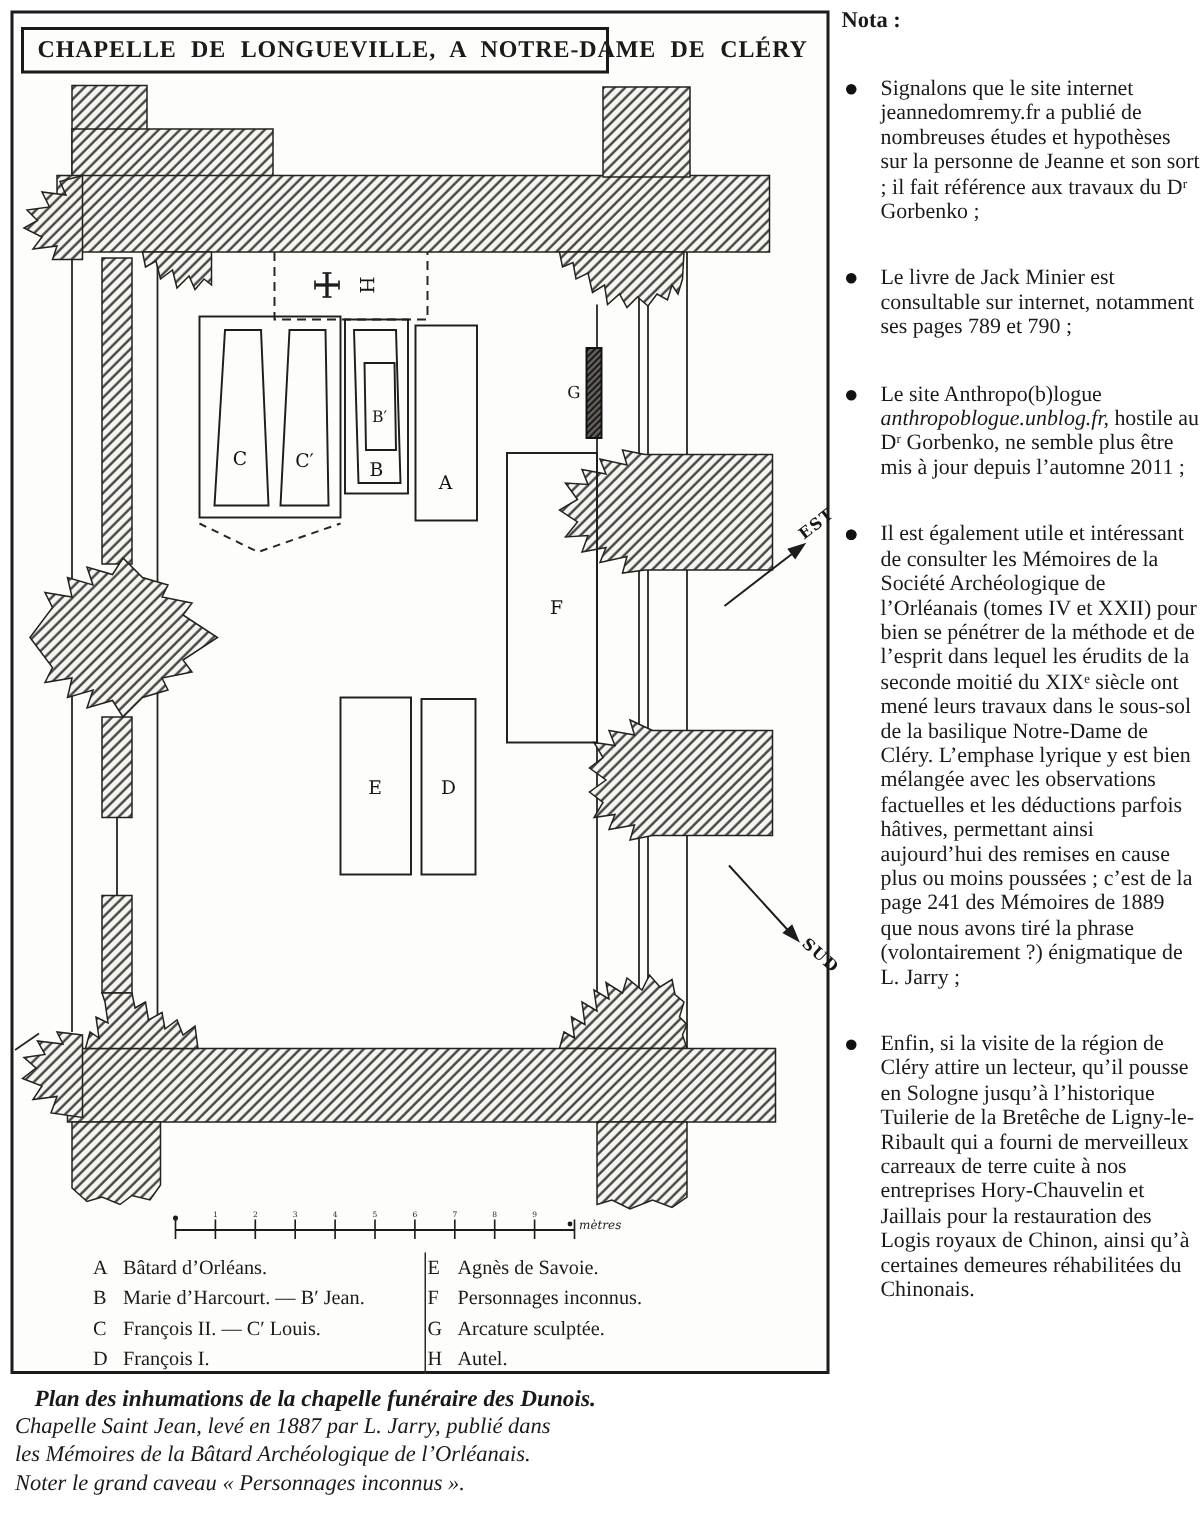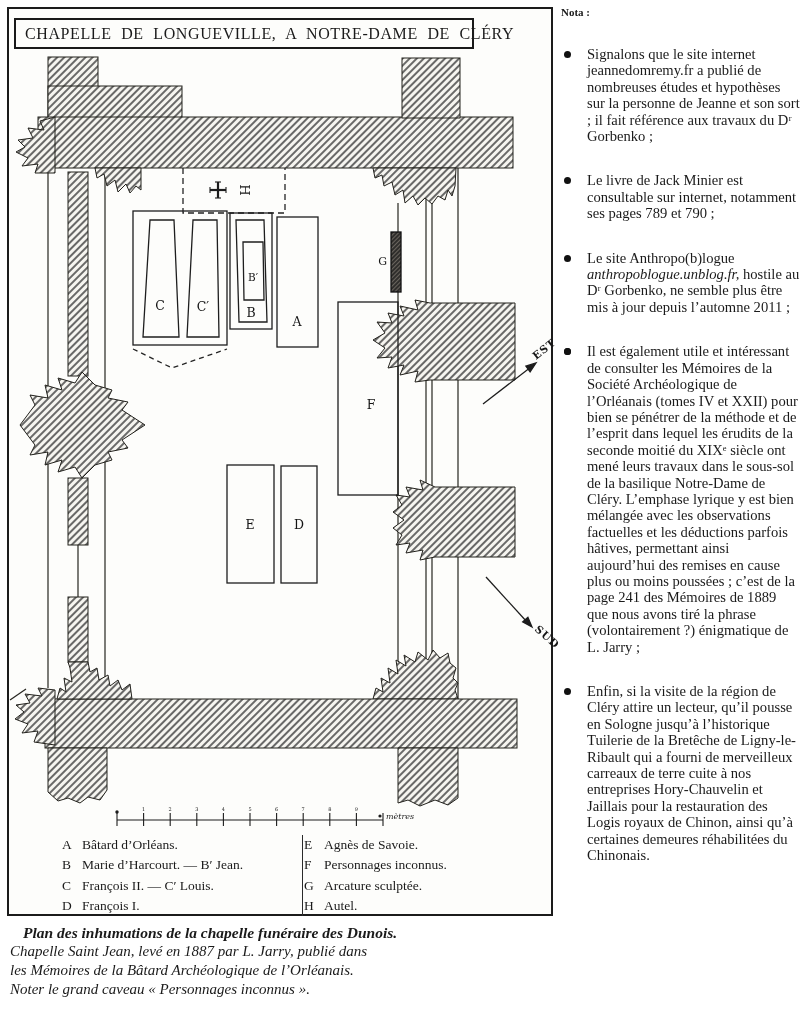--- a/index.html
+++ b/index.html
@@ -2,36 +2,36 @@
 <html><head>
 <meta charset="utf-8">
 <style>
   html,body{margin:0;padding:0;background:#ffffff;}
   #page{position:relative;width:800px;height:1017px;background:#ffffff;overflow:hidden;
         font-family:"Liberation Serif","DejaVu Serif",serif;color:#1a1a1a;}
   
   #plan-frame{position:absolute;left:7px;top:7px;width:546px;height:909px;box-sizing:border-box;
               border:2px solid #1b1b1b;background:#fdfdfb;}
   #plan-svg{position:absolute;left:0;top:0;width:800px;height:1017px;}
-  #title-box{position:absolute;left:14px;top:18px;width:460px;height:31px;box-sizing:border-box;
+  #title-box{position:absolute;left:14px;top:18px;width:392px;height:31px;box-sizing:border-box;
              border:2px solid #191919;background:#fdfdfb;line-height:27px;padding-left:9px;
-             font-size:16px;font-weight:normal;letter-spacing:0.6px;word-spacing:5px;white-space:nowrap;}
+             font-size:16px;font-weight:bold;letter-spacing:0.6px;word-spacing:5px;white-space:nowrap;}
   
   #legend{position:absolute;left:40px;top:835px;width:486px;display:grid;grid-template-columns:243px 1fr;
-          font-size:13.5px;gap:19px;}
+          font-size:13.5px;}
   .leg-col{padding-left:22px;}
   .leg-col.right{border-left:1.5px solid #2a2a2a;padding-left:1px;}
   .leg-row{line-height:20.3px;white-space:nowrap;}
   .leg-key{display:inline-block;width:20px;}
   
   #caption{position:absolute;left:10px;top:923px;width:450px;font-style:italic;font-size:15px;line-height:19px;}
   #caption .cap-bold{font-weight:bold;font-size:15.5px;margin-left:13px;}
   
   #nota{position:absolute;left:561px;top:6px;width:239px;}
-  #nota-heading{font-size:11px;font-weight:bold;margin:0 0 12px 0;}
+  #nota-heading{font-size:15px;font-weight:bold;margin:0 0 12px 0;}
   .nota-item{position:relative;padding-left:26px;margin-bottom:7px;font-size:14.6px;line-height:16.4px;
              overflow-wrap:anywhere;margin-top:28px;}
   .nota-item .dot{position:absolute;left:3px;top:5px;width:7px;height:7px;border-radius:50%;background:#111;}
   .nota-item .it{font-style:italic;}
 </style>
 </head>
 <body>
 
 <div id="page">
 

